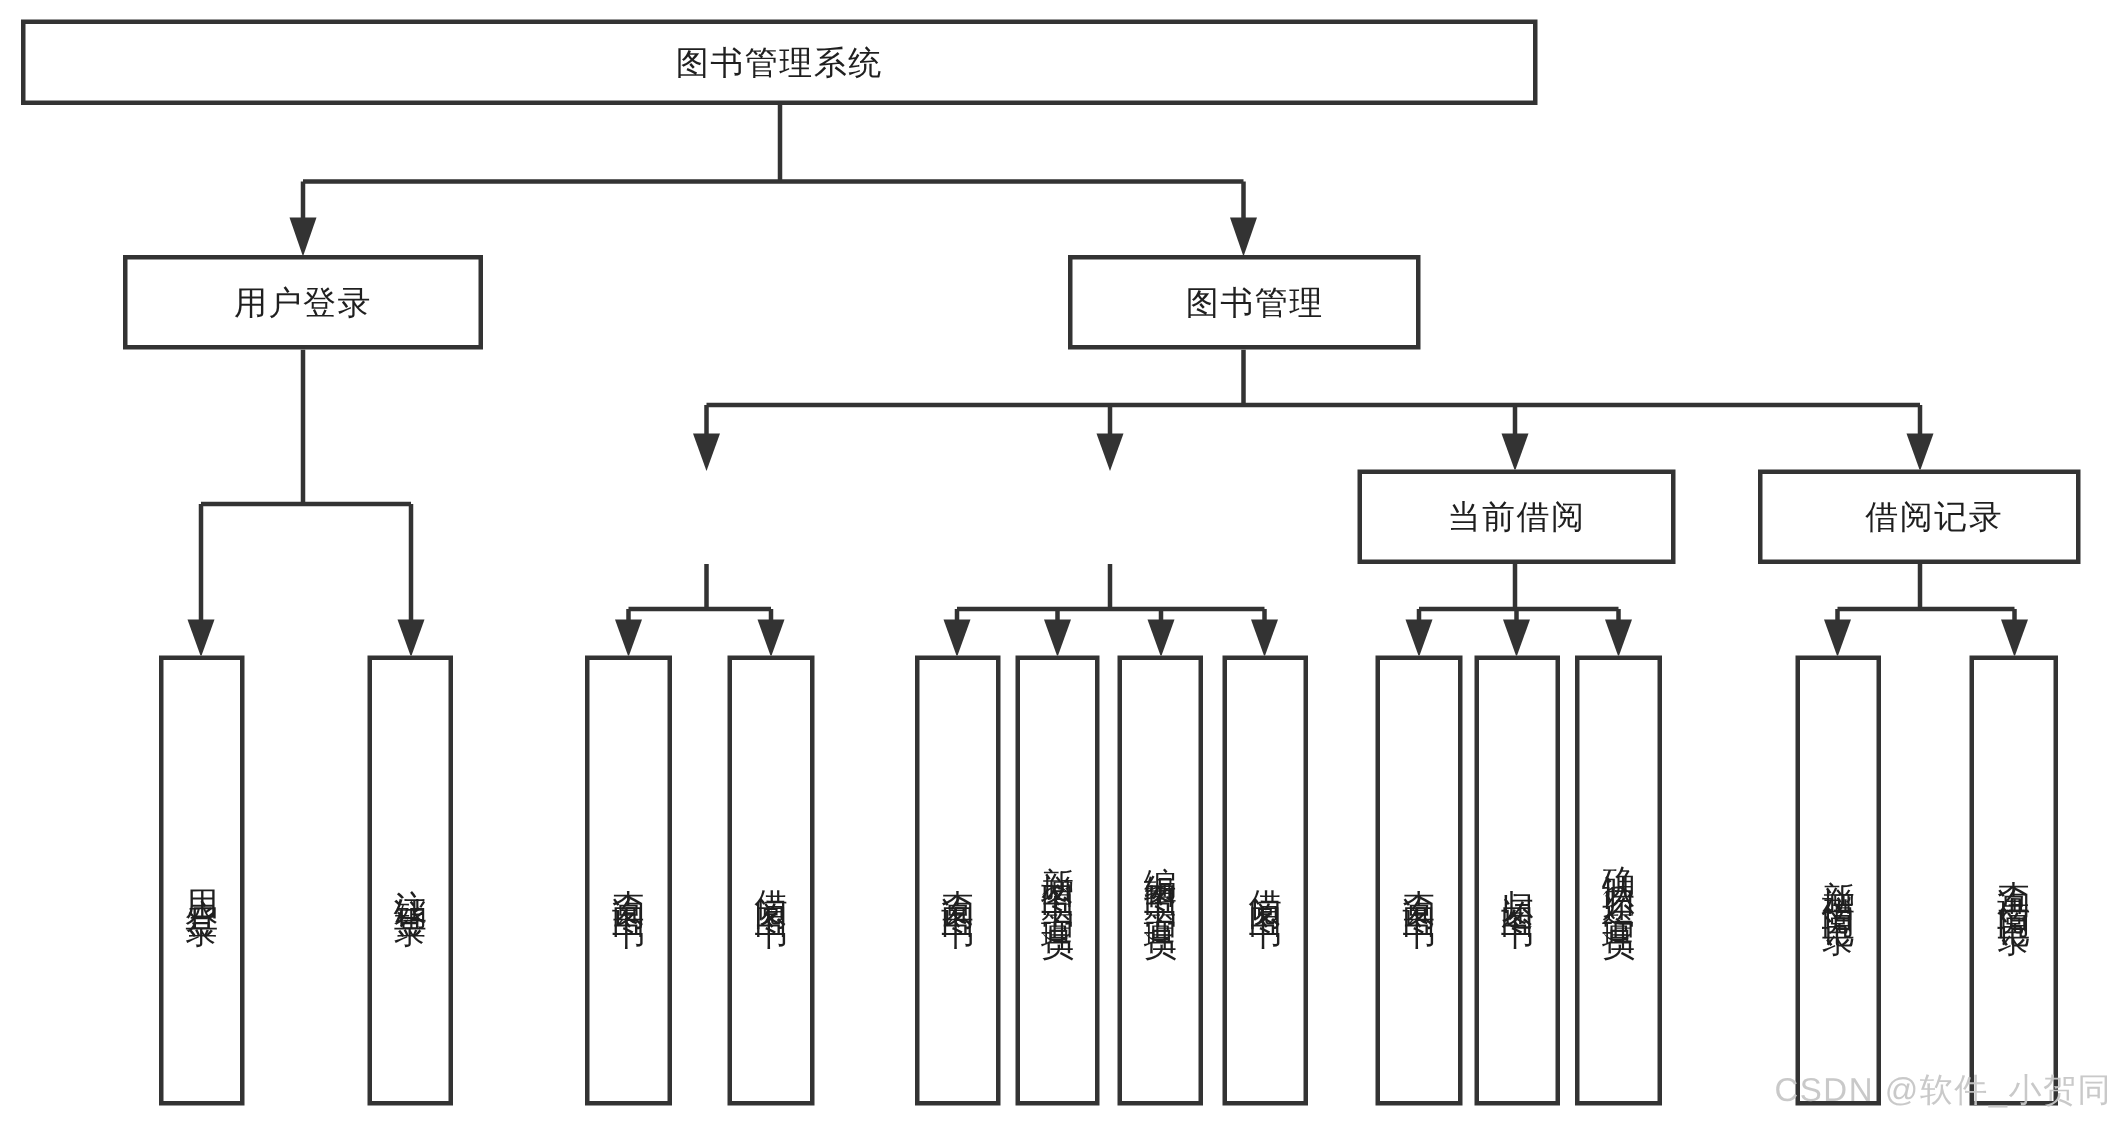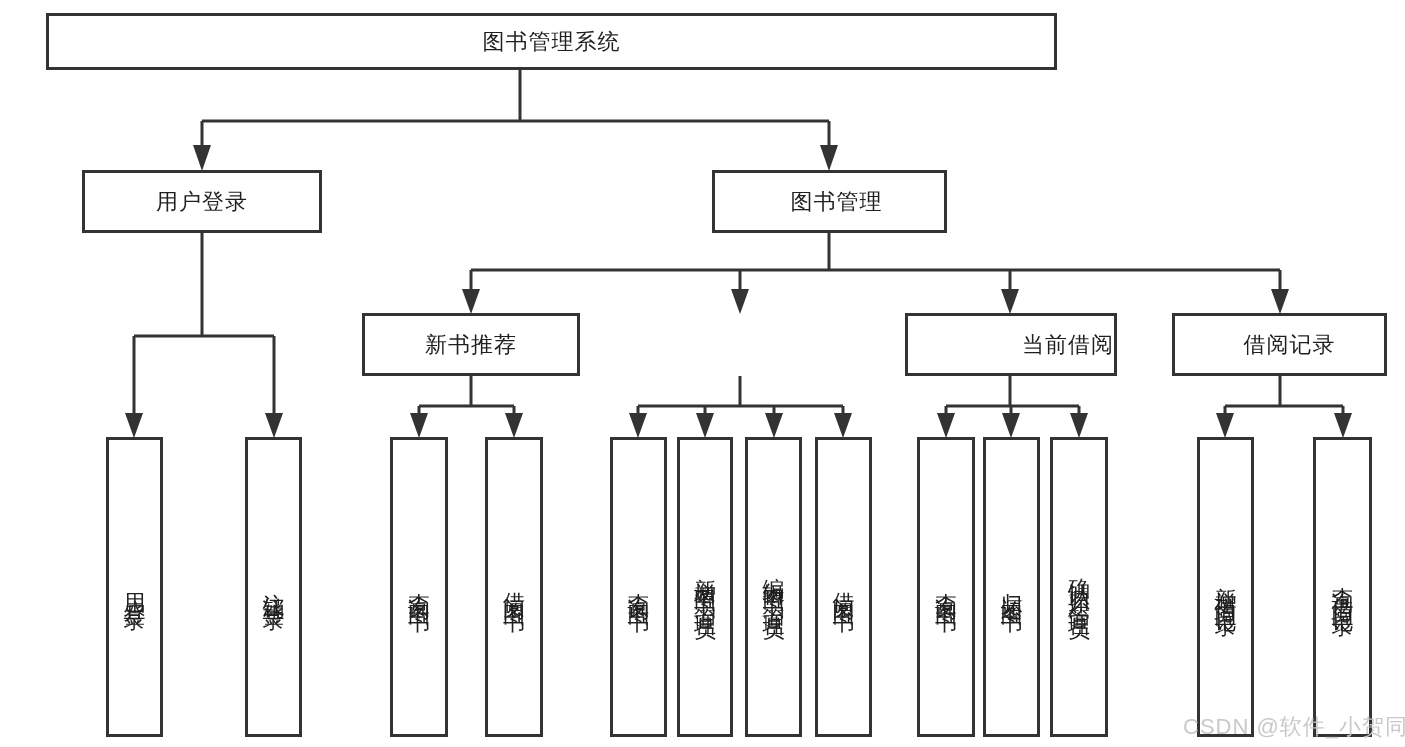--- a/index.html
+++ b/index.html
@@ -62,35 +62,32 @@
       <polygon points="765,413 783,413 774,438"></polygon>
       <polygon points="834,413 852,413 843,438"></polygon>
       <polygon points="937,413 955,413 946,438"></polygon>
       <polygon points="1002,413 1020,413 1011,438"></polygon>
       <polygon points="1070,413 1088,413 1079,438"></polygon>
       <polygon points="1216,413 1234,413 1225,438"></polygon>
       <polygon points="1334,413 1352,413 1343,438"></polygon>
     </g>
   </svg>
 
-  <div class="box" style="left:14px;top:13px;width:1011px;height:57px;margin-left:32px;">
+  <div class="box" style="left:14px;top:13px;width:1011px;height:57px;">
     <span>图书管理系统</span>
   </div>
 
   <div class="box" style="left:82px;top:170px;width:240px;height:63px;">
     <span>用户登录</span>
   </div>
   <div class="box" style="left:712px;top:170px;width:235px;height:63px;padding-left:14px;">
     <span>图书管理</span>
   </div>
 
-  <div class="box" style="left:362px;top:313px;width:218px;height:63px;">
-    <span>新书推荐</span>
-  </div>
-  <div class="box" style="left:905px;top:313px;width:212px;height:63px;justify-content:flex-end;">
+  <div class="box" style="left:905px;top:313px;width:212px;height:63px;">
     <span>当前借阅</span>
   </div>
   <div class="box" style="left:1172px;top:313px;width:215px;height:63px;padding-left:20px;">
     <span>借阅记录</span>
   </div>
 
   <div class="box leaf" style="left:106px;width:57px;">
     <span class="vtext">用户登录</span>
   </div>
   <div class="box leaf" style="left:245px;width:57px;">

